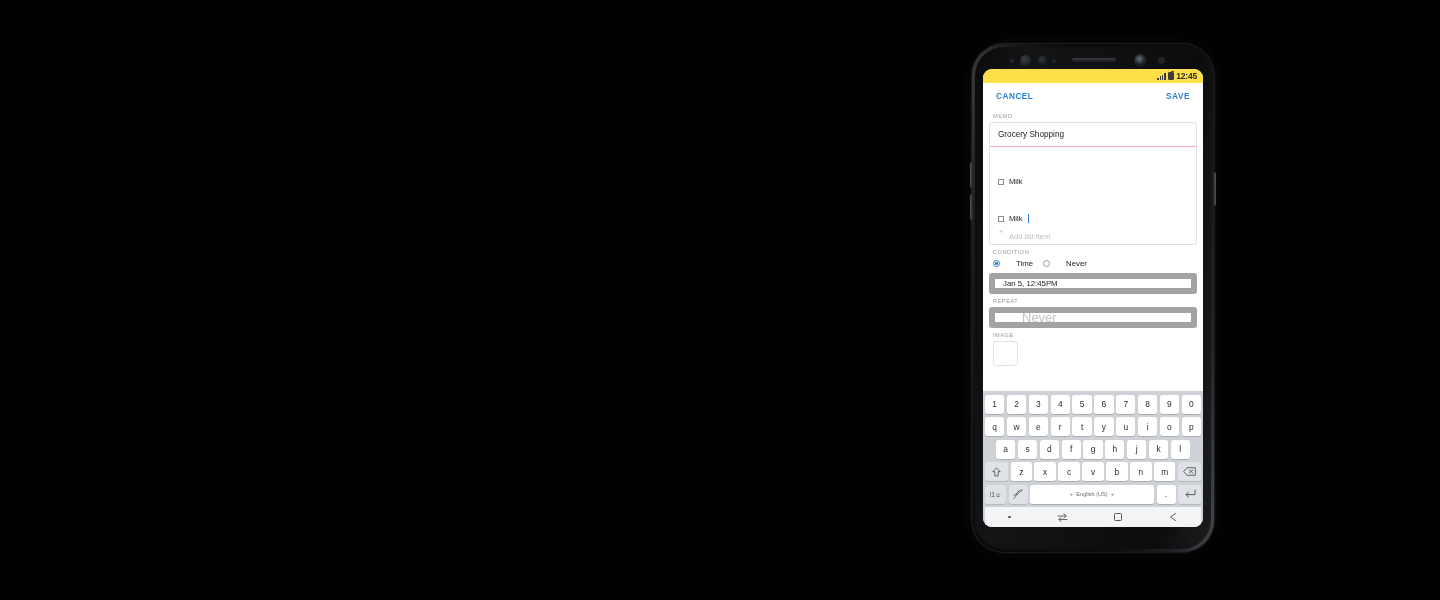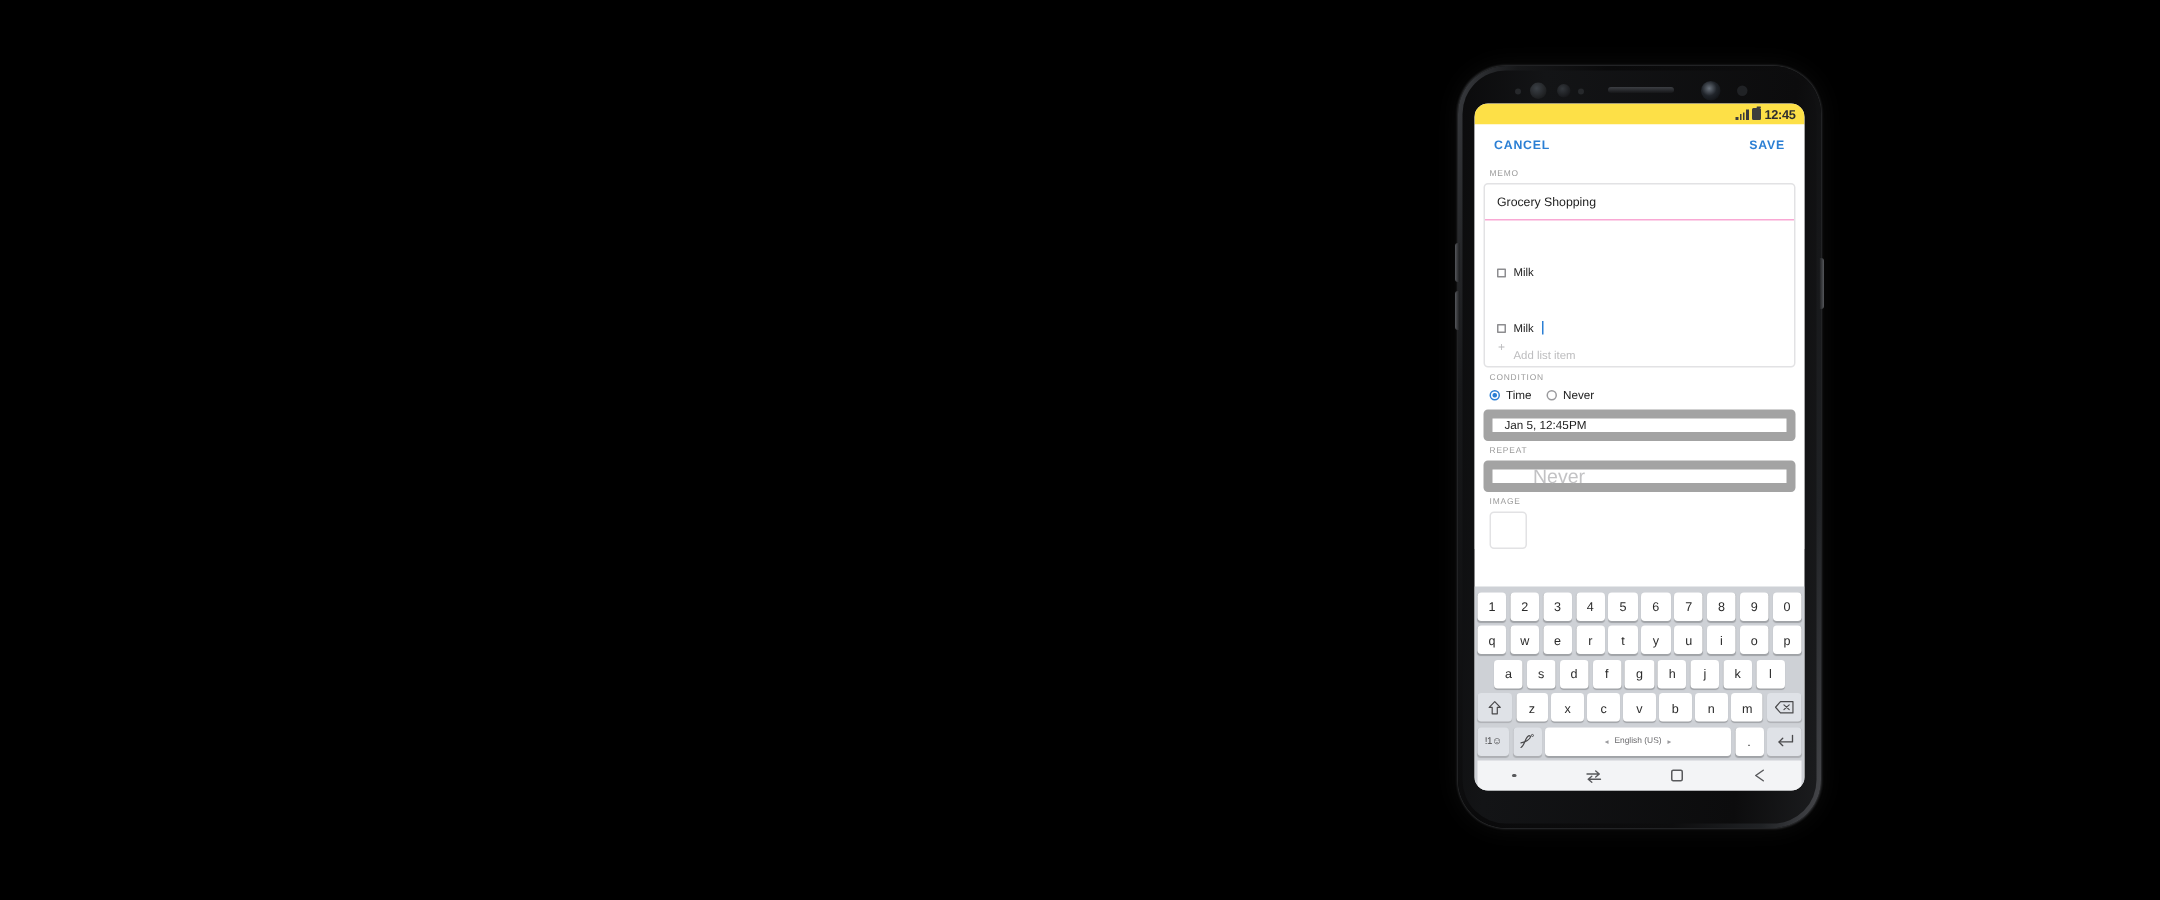--- a/index.html
+++ b/index.html
@@ -74,21 +74,21 @@
   .list { padding: 4px 8px 6px 8px; }
   .list-row { display: flex; align-items: center; gap: 5px; height: 13px; margin-top: 24px; }
   .cbx { width: 6px; height: 6px; border: 1px solid #8d8d90; border-radius: 0.5px; background: #fff; flex: none; }
   .list-txt { font-size: 7.6px; color: #1c1c1c; }
   .caret { width: 1px; height: 9px; background: #2b7fd4; margin-left: 0.5px; }
   .add-row { display: flex; align-items: center; gap: 5px; height: 13px; }
   .plus { font-size: 8px; color: #bcbcbe; width: 6px; text-align: center; }
   .add-txt { font-size: 7.6px; color: #bcbcbe; margin-top: 10px; }
 
   .radio-row { display: flex; align-items: center; gap: 10px; padding: 1px 4px 5px 4px; }
-  .radio-item { display: flex; align-items: center; gap: 4px; cursor: pointer; }
+  .radio-item { display: flex; align-items: center; gap: 16px; cursor: pointer; }
   .rad { width: 7px; height: 7px; border-radius: 50%; border: 1px solid #9a9a9d; background:#fff; position: relative; flex:none; }
   .rad.on { border-color: #2b7fd4; border-width: 1.3px; }
   .rad.on:after { content:""; position:absolute; left:1.4px; top:1.4px; width:2.6px; height:2.6px; border-radius:50%; background:#2b7fd4; }
   .rad-txt { font-size: 7.8px; color: #1c1c1c; }
 
   .field { border: 6px solid #a3a3a3; border-radius: 3px; height: 21px; display:flex; align-items:center; padding: 0 8px; background:#fff; }
   .field-val { font-size: 7.8px; color: #1c1c1c; }
   .field-ph  { font-size: 13px; color: #c2c2c4; padding-left: 19px; }
   .thumb { width: 25px; height: 25px; border: 1px solid #e2e2e4; border-radius: 3px; background:#fff; margin-left: 4px; }
 

